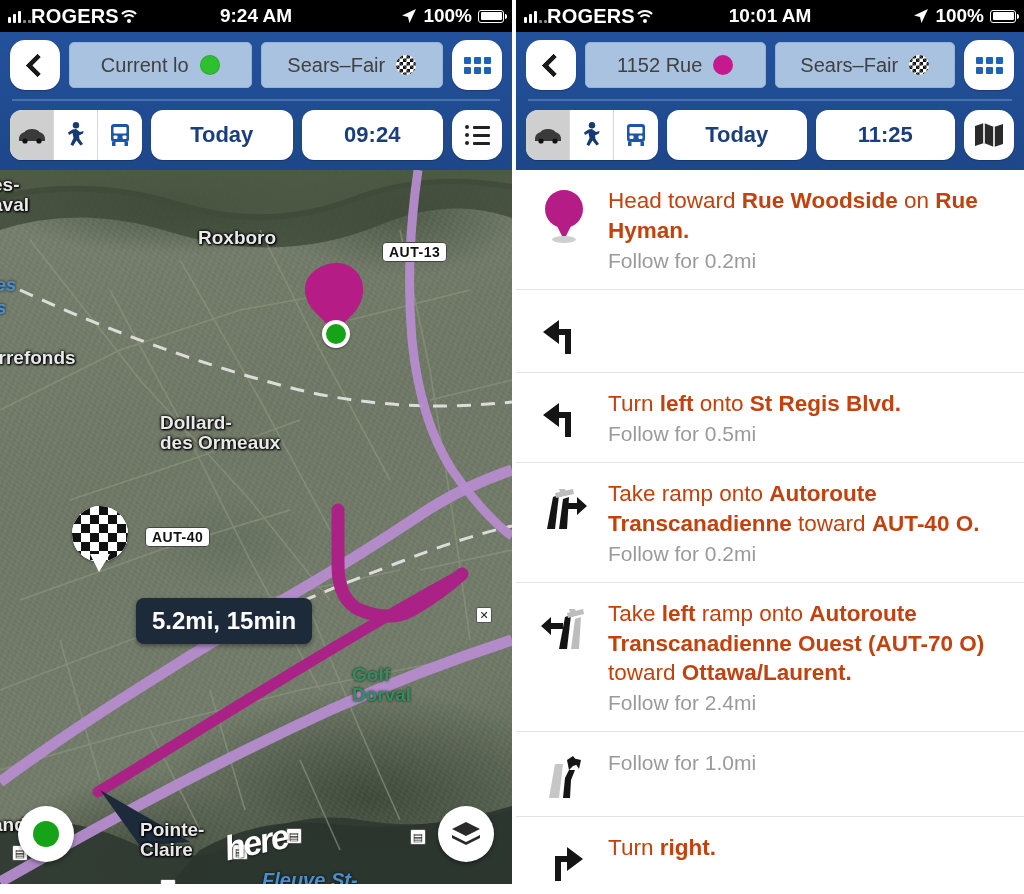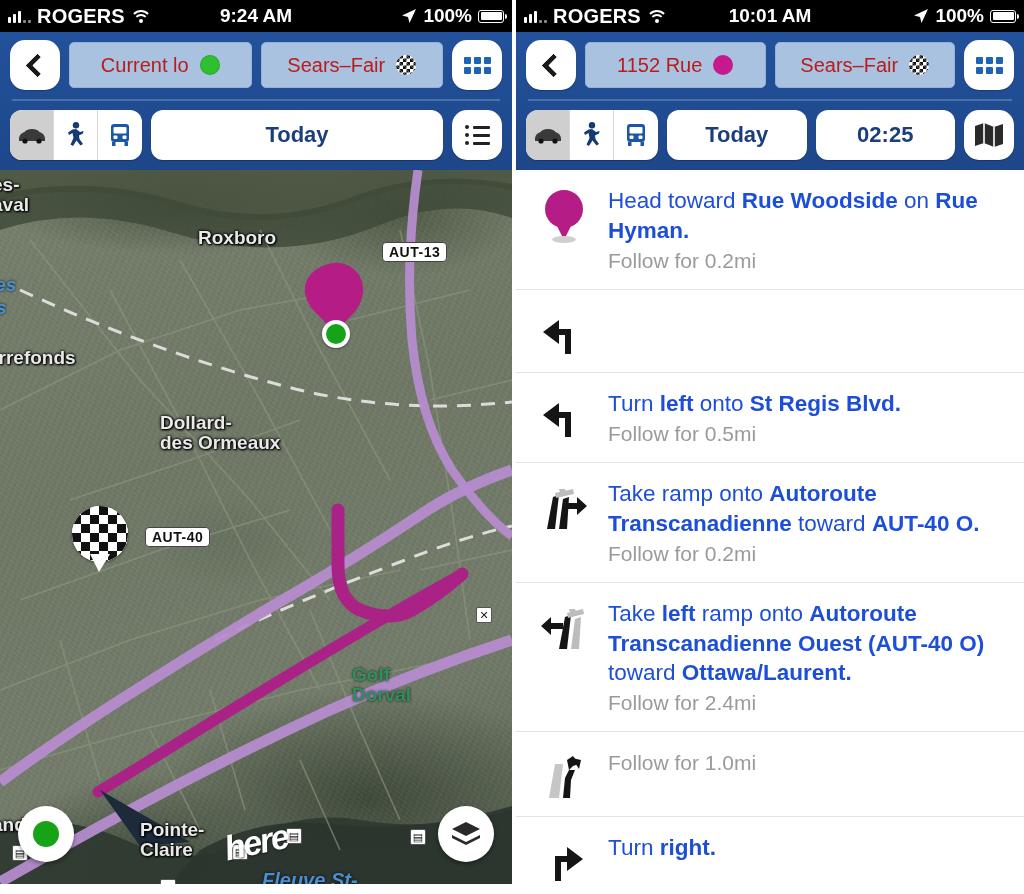--- a/index.html
+++ b/index.html
@@ -5,21 +5,21 @@
   * { margin:0; padding:0; box-sizing:border-box; }
   html,body{ width:1024px; height:894px; background:#000; overflow:hidden;
     font-family:"Liberation Sans", sans-serif; -webkit-font-smoothing:antialiased;}
   .stage{ position:relative; width:1024px; height:894px; display:flex; }
   .phone{ position:relative; width:512px; height:894px; overflow:hidden; background:#fff; }
   .phone.right{ border-left:4px solid #fff; }
 
   
   .statusbar{ position:relative; height:32px; background:#000; color:#fff;
     display:flex; align-items:center; padding:0 8px; font-size:19px; font-weight:bold;}
-  .sb-left{ display:flex; align-items:center; gap:6px; }
+  .sb-left{ display:flex; align-items:center; gap:0; }
   .bars{ display:flex; align-items:flex-end; gap:2px; height:13px; }
   .bars i{ display:block; width:3px; background:#fff; border-radius:1px; }
   .bars i:nth-child(1){height:6px} .bars i:nth-child(2){height:9px}
   .bars i:nth-child(3){height:12px}
   .bars i:nth-child(4),.bars i:nth-child(5){height:3px;background:#8a8a8a}
   .carrier{ font-size:20px; letter-spacing:.2px; }
   .wifi{ width:20px; height:15px; position:relative; }
   .wifi::before,.wifi::after,.wifi span{ content:""; position:absolute; left:50%;
     transform:translateX(-50%); border:2.2px solid #fff; border-bottom-color:transparent;
     border-left-color:transparent; border-right-color:transparent; border-radius:50%;}
@@ -47,21 +47,21 @@
     border-radius:1px;}
   .grid-ico{ display:grid; grid-template-columns:repeat(3,7px); gap:3px; }
   .grid-ico i{ width:7px; height:7px; background:#1e63b8; border-radius:1px; }
   .list-ico{ display:flex; flex-direction:column; gap:4px; }
   .list-ico span{ display:flex; align-items:center; gap:4px; }
   .list-ico b{ width:4px;height:4px;background:#222;border-radius:50%;display:block;}
   .list-ico u{ width:17px;height:3px;background:#222;display:block;border-radius:1px;}
   .field{ flex:1 1 0; min-width:0; height:46px; background:#a9c2e0; border-radius:5px;
     display:flex; align-items:center; justify-content:center; gap:11px;
     border:1px solid #94b2d6; }
-  .field .txt{ color:#b91c1c; font-size:20px; white-space:nowrap; overflow:hidden;
+  .field .txt{ color:#404040; font-size:20px; white-space:nowrap; overflow:hidden;
     text-overflow:clip; }
   .dot{ width:20px; height:20px; border-radius:50%; flex:0 0 auto; }
   .dot.green{ background:#2ec02e; box-shadow:inset 0 0 0 1px rgba(0,0,0,.12); }
   .dot.magenta{ background:#c6198e; }
   .flag{ width:20px; height:20px; border-radius:50%; overflow:hidden; background:#fff;
     flex:0 0 auto; }
   .divider{ height:2px; background:#5d86bd; opacity:.65; margin:9px 2px 0; }
 
   .hdr-row2{ margin-top:9px; display:flex; align-items:center; gap:9px; }
   .seg{ display:flex; height:50px; border-radius:12px; overflow:hidden; flex:0 0 auto;
@@ -133,21 +133,21 @@
   
   .dirwrap{ position:relative; height:714px; background:#fff; overflow:hidden; }
   .beta{ position:absolute; left:0; right:0; top:0; height:49px; background:rgba(52,52,52,.88);
     color:#fff; font-size:22px; display:flex; align-items:center; justify-content:center;
     z-index:5; }
   .dirrow{ display:flex; gap:16px; padding:16px 18px 16px 20px;
     border-bottom:1px solid #e3e3e3; align-items:flex-start; }
   .dirrow .ic{ width:56px; flex:0 0 56px; display:flex; justify-content:center;
     align-items:center; padding-top:4px; }
   .dirtext{ flex:1 1 auto; }
-  .dirtext .main{ font-size:22.5px; color:#1d4ed8; line-height:1.33; }
+  .dirtext .main{ font-size:22.5px; color:#c2410c; line-height:1.33; }
   .dirtext .main b{ font-weight:bold; }
   .dirtext .sub{ font-size:21px; color:#9a9a9a; margin-top:3px; }
   .startpin{ width:42px; height:54px; position:relative; }
   .startpin .bulb{ position:absolute; left:2px; top:0; width:38px; height:38px;
     background:#b51c85; border-radius:50%; }
   .startpin .tip{ position:absolute; left:11px; top:30px; width:20px; height:20px;
     background:#b51c85; clip-path:polygon(0 0,100% 0,50% 100%); }
   .startpin .shadow{ position:absolute; left:9px; top:46px; width:24px; height:7px;
     background:#cfcfcf; border-radius:50%; }
 </style>
@@ -232,20 +232,21 @@
               <rect x="2" y="2" width="18" height="18" rx="3" fill="#1b56a8"></rect>
               <rect x="4.5" y="5" width="13" height="6.5" rx="1" fill="#fff"></rect>
               <rect x="4.5" y="13.5" width="4" height="3.5" rx="1" fill="#fff"></rect>
               <rect x="13.5" y="13.5" width="4" height="3.5" rx="1" fill="#fff"></rect>
               <rect x="3" y="20" width="3.5" height="4" fill="#1b56a8"></rect>
               <rect x="15.5" y="20" width="3.5" height="4" fill="#1b56a8"></rect>
               </svg>
           </div>
         </div>
         <div class="pill">Today</div>
+        <div class="pill">09:24</div>
         <div class="circ-btn">
           <div class="list-ico">
             <span>
                 <b></b>
                 <u></u>
               </span>
               <span>
                 <b></b>
                 <u></u>
               </span>
@@ -338,20 +339,21 @@
         </div>
       <div class="green-dot" style="left:322px;top:150px;"></div>
 
       <div class="pin-flag" style="left:72px;top:336px;">
         <div class="head">
             <div class="checker"></div>
           </div>
         <div class="tail"></div>
       </div>
 
+      <div class="callout" style="left:136px;top:428px;">5.2mi, 15min</div>
 
       <div class="mapbtn" style="left:18px;bottom:22px;">
         <div class="gdot"></div>
       </div>
       <div class="mapbtn" style="right:18px;bottom:22px;">
         <svg width="30" height="26" viewBox="0 0 30 26">
           <path d="M15 1 L29 8 L15 15 L1 8 Z" fill="#2a2a2a"></path>
           <path d="M1 14 L15 21 L29 14 L29 17 L15 24 L1 17 Z" fill="#2a2a2a"></path>
           </svg>
       </div>
@@ -435,21 +437,21 @@
               <rect x="2" y="2" width="18" height="18" rx="3" fill="#1b56a8"></rect>
               <rect x="4.5" y="5" width="13" height="6.5" rx="1" fill="#fff"></rect>
               <rect x="4.5" y="13.5" width="4" height="3.5" rx="1" fill="#fff"></rect>
               <rect x="13.5" y="13.5" width="4" height="3.5" rx="1" fill="#fff"></rect>
               <rect x="3" y="20" width="3.5" height="4" fill="#1b56a8"></rect>
               <rect x="15.5" y="20" width="3.5" height="4" fill="#1b56a8"></rect>
               </svg>
           </div>
         </div>
         <div class="pill">Today</div>
-        <div class="pill">02:25</div>
+        <div class="pill">11:25</div>
         <div class="circ-btn">
           <svg width="30" height="26" viewBox="0 0 30 26">
             <path d="M1 4 L10 1 L20 5 L29 2 L29 22 L20 25 L10 21 L1 24 Z" fill="#2a2a2a"></path>
             <path d="M10 1 L10 21 M20 5 L20 25" stroke="#fff" stroke-width="1.6"></path>
             </svg>
         </div>
       </div>
     </div>
 
     <div class="dirwrap">
@@ -504,21 +506,21 @@
             <div class="ic">
               <svg width="50" height="48" viewBox="0 0 50 48">
                 <path d="M20 46 L26 14 L32 12 L28 46 Z" fill="#151515"></path>
                 <path d="M32 12 L38 12 L36 6 L30 6 Z" fill="#bdbdbd"></path>
                 <path d="M32 46 L36 16 L42 14 L40 46 Z" fill="#bdbdbd"></path>
                 <path d="M28 10 L44 6 L45 11 L29 15 Z" fill="#bdbdbd"></path>
                 <path d="M24 20 L12 20 L12 14 L2 23 L12 32 L12 26 L24 26 Z" fill="#151515"></path>
               </svg>
             </div>
             <div class="dirtext">
-              <div class="main">Take <b>left</b> ramp onto <b>Autoroute Transcanadienne Ouest (AUT-40 O)</b> toward <b>Ottawa/Laurent.</b></div>
+              <div class="main">Take <b>left</b> ramp onto <b>Autoroute Transcanadienne Ouest (AUT-70 O)</b> toward <b>Ottawa/Laurent.</b></div>
               <div class="sub">Follow for 2.4mi</div>
             </div>
           </div>
           <div class="dirrow">
             <div class="ic">
               <svg width="50" height="48" viewBox="0 0 50 48">
                 <path d="M10 46 L16 12 L24 12 L20 46 Z" fill="#c6c6c6"></path>
                 <path d="M24 46 L26 26 L30 18 L36 18 L32 28 L31 46 Z" fill="#151515"></path>
                 <path d="M30 18 L28 8 L34 4 L40 12 L34 14 Z" fill="#151515"></path>
                 <path d="M33 6 L42 8 L40 17 Z" fill="#151515"></path>

